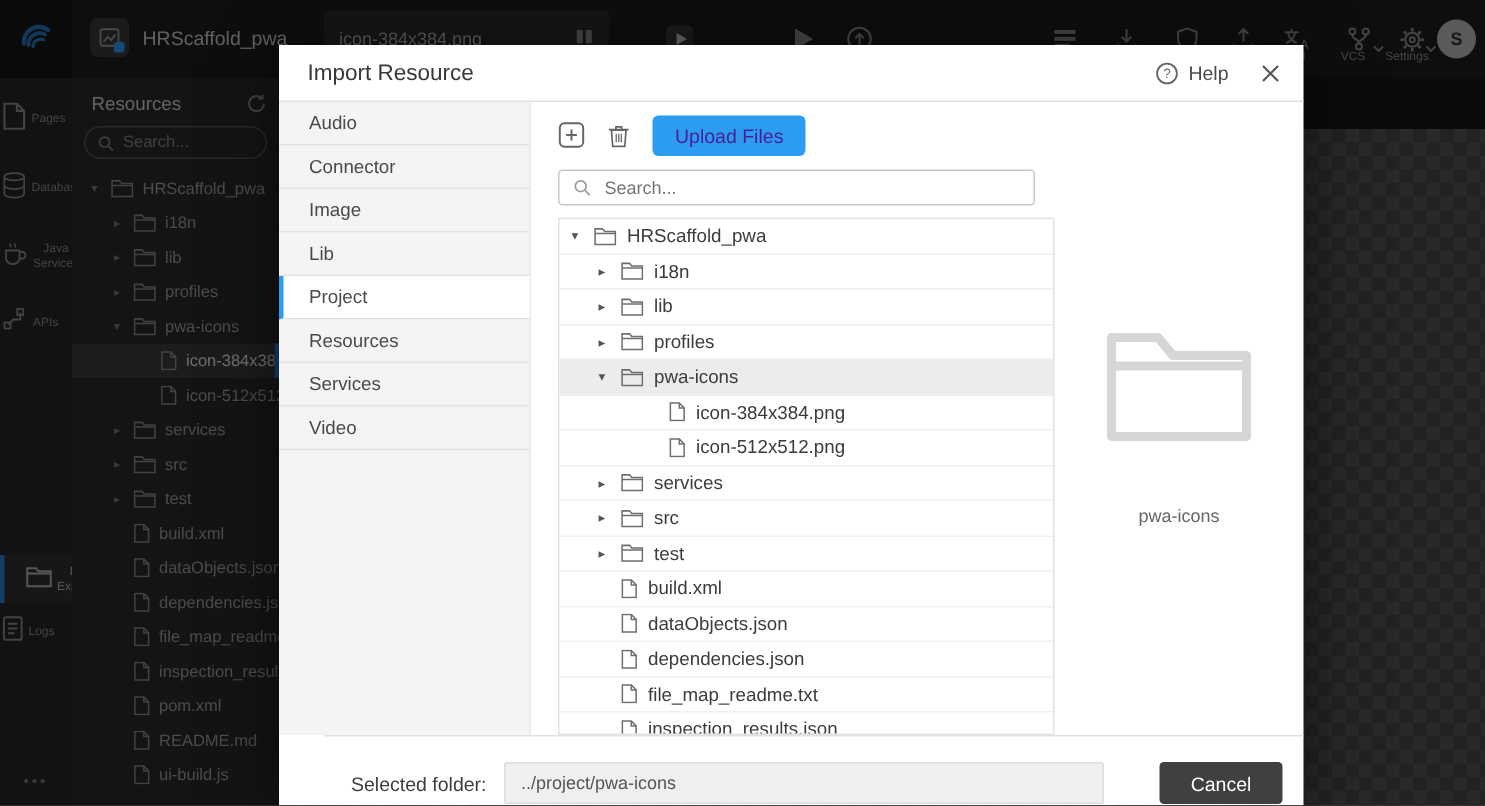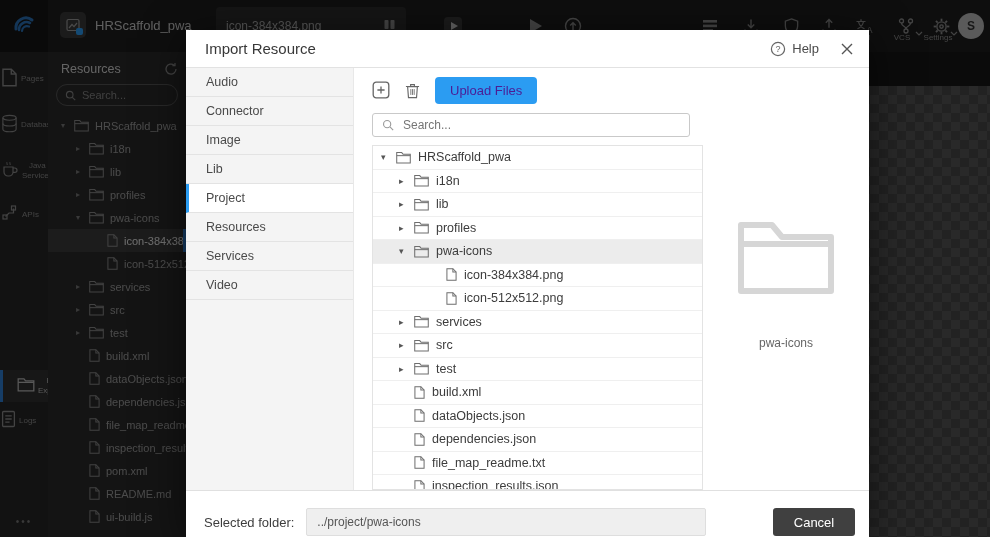--- a/index.html
+++ b/index.html
@@ -90,21 +90,21 @@
                border-bottom:1px solid #efefef;}
   .mtree .trow.sel{background:#ececec;}
   .mtree .lvl0{padding-left:8px;} .mtree .lvl1{padding-left:26px;} .mtree .lvl2{padding-left:58px;}
   .mtree .caret{width:15px;font-size:9px;color:#555;flex:none;}
   .mtree .ticon{flex:none;display:flex;margin-right:7px;color:#6e6e6e;}
 
   .mpreview{flex:1;display:flex;flex-direction:column;align-items:center;padding-top:148px;}
   .mpreview .pv-label{margin-top:36px;font-size:12px;color:#666;}
 
   .modal-footer{height:47px;flex:none;border-top:1px solid #e0e0e0;display:flex;align-items:center;
-                padding:16px 14px 0 18px;}
+                padding:16px 14px 0 18px;margin-left:30px;}
   .sf-label{font-size:13px;color:#3d3d3d;margin-right:12px;white-space:nowrap;}
   .sf-input{width:400px;height:28px;background:#efefef;border:1px solid #dedede;border-radius:2px;
             padding:0 10px;font-size:12px;color:#555;font-family:"Liberation Sans",sans-serif;}
   .cancel-btn{margin-left:auto;width:82px;height:28px;background:#404040;color:#fff;border:none;
               border-radius:3px;font-size:13px;font-family:"Liberation Sans",sans-serif;}
 </style>
 </head>
 <body>
 
 <div class="screen">

